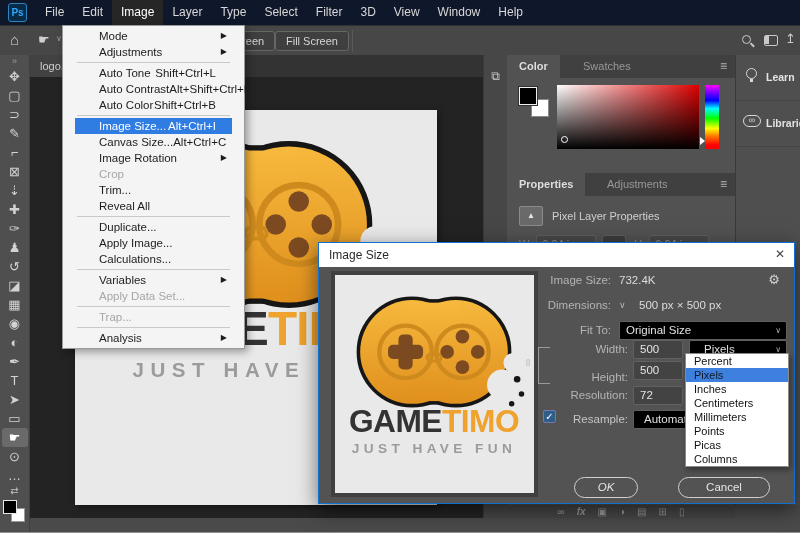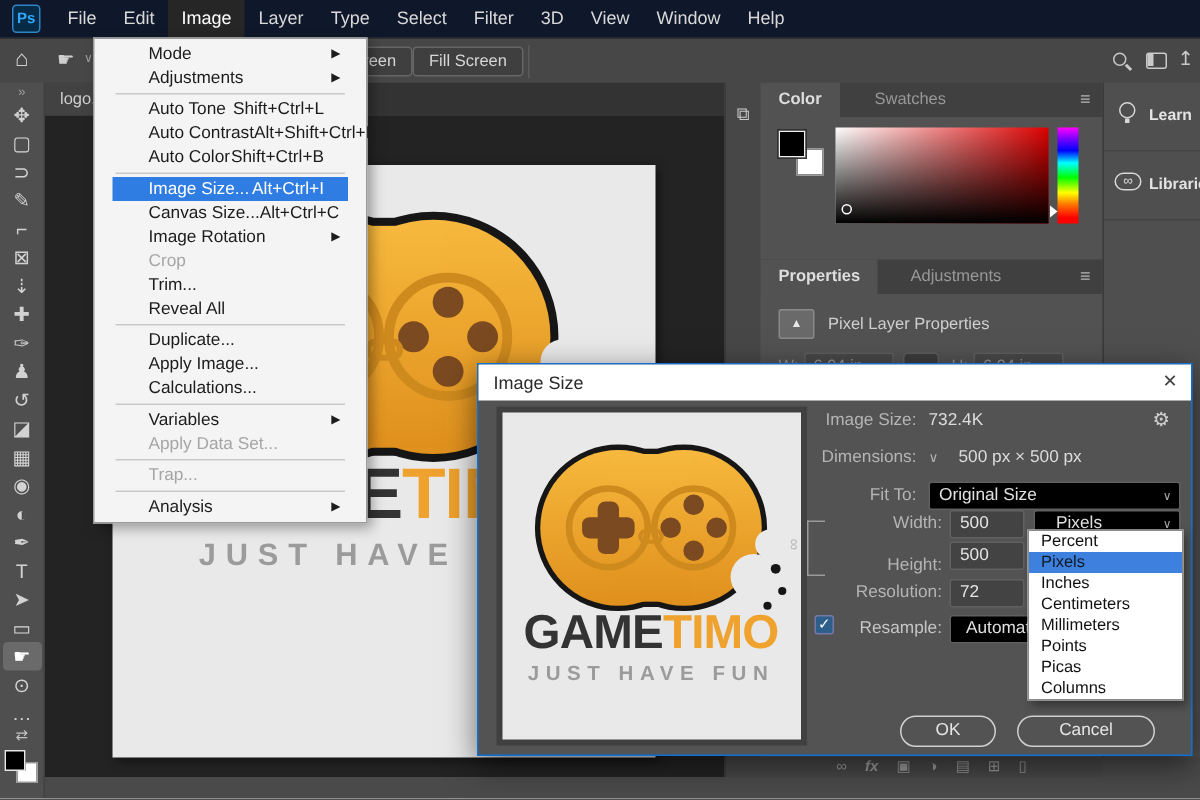--- a/index.html
+++ b/index.html
@@ -483,18 +483,18 @@
       <div class="ul-row">Percent</div>
       <div class="ul-row sel">Pixels</div>
       <div class="ul-row">Inches</div>
       <div class="ul-row">Centimeters</div>
       <div class="ul-row">Millimeters</div>
       <div class="ul-row">Points</div>
       <div class="ul-row">Picas</div>
       <div class="ul-row">Columns</div>
     </div>
 
-    <div class="ps-btn" style="left:281px;top:234px;width:64px;">OK</div>
+    <div class="ps-btn" style="left:255px;top:234px;width:64px;font-style:italic;">OK</div>
     <div class="ps-btn" style="left:359px;top:234px;width:92px;">Cancel</div>
   </div>
 
 
 </div>
 
 </body></html>

